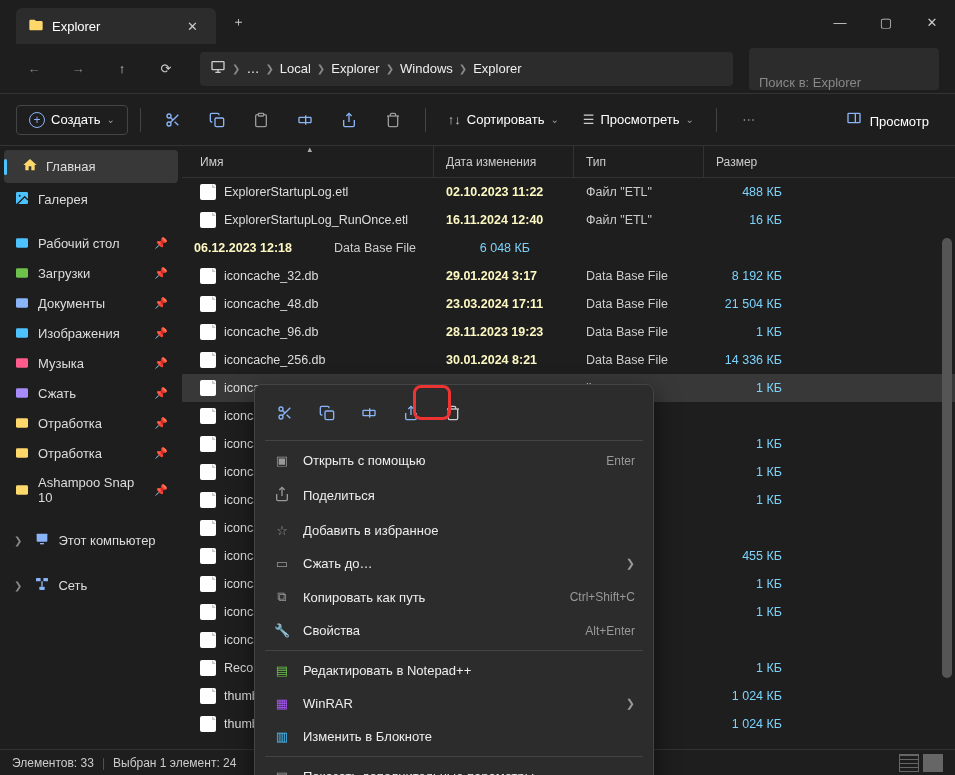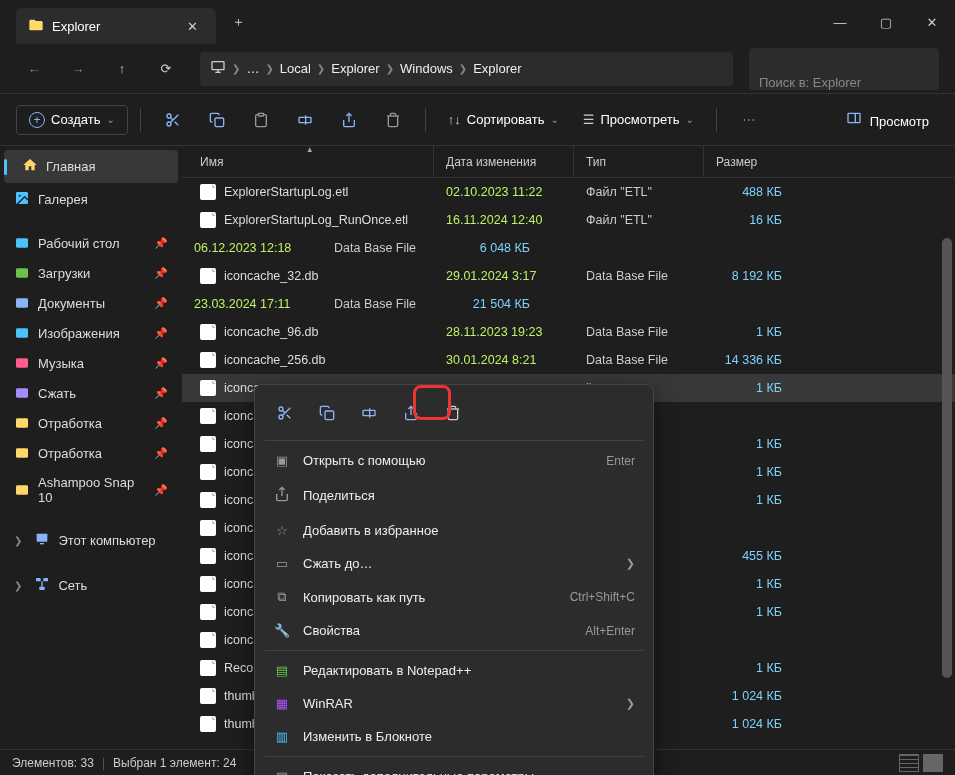--- a/index.html
+++ b/index.html
@@ -49,21 +49,21 @@
 .headers { display: flex; height: 32px; align-items: center; border-bottom: 1px solid #333; color: #ccc; font-size: 12px; }
 .col-name { width: 252px; padding-left: 18px; border-right: 1px solid #333; height: 100%; display: flex; align-items: center; position: relative; }
 .col-name .sort-ind { position: absolute; left: 50%; top: -2px; font-size: 9px; color: #aaa; }
 .col-date { width: 140px; padding-left: 12px; border-right: 1px solid #333; height: 100%; display: flex; align-items: center; }
 .col-type { width: 130px; padding-left: 12px; border-right: 1px solid #333; height: 100%; display: flex; align-items: center; }
 .col-size { width: 90px; padding-left: 12px; height: 100%; display: flex; align-items: center; }
 .file-list { flex: 1; overflow-y: auto; position: relative; }
 .file-row { display: flex; height: 28px; align-items: center; color: #ddd; font-size: 12.5px; cursor: pointer; }
 .file-row.selected { background: #383838; }
 .f-name { width: 252px; padding-left: 18px; display: flex; align-items: center; gap: 8px; overflow: hidden; white-space: nowrap; }
-.f-date { width: 140px; padding-left: 12px; color: #bef264; }
+.f-date { width: 140px; padding-left: 12px; color: #fef9c3; font-weight: bold; }
 .f-type { width: 130px; padding-left: 12px; color: #ccc; overflow: hidden; white-space: nowrap; }
 .f-size { width: 90px; text-align: right; padding-right: 12px; color: #7dd3fc; }
 .file-icon { width: 16px; height: 16px; background: #fff; border-radius: 2px; flex-shrink: 0; display: inline-block; position: relative; }
 .file-icon::after { content: ''; position: absolute; top: 0; right: 0; border-left: 4px solid #ccc; border-top: 4px solid transparent; }
 
 
 .scroll-track { position: absolute; right: 2px; top: 0; bottom: 0; width: 14px; }
 .scroll-thumb { position: absolute; right: 1px; top: 60px; width: 10px; height: 440px; background: #555; border-radius: 5px; }
 
 
@@ -388,20 +388,24 @@
           <div class="file-row">
     <div class="f-name">
               <span class="file-icon"></span>
               <span>iconcache_32.db</span>
             </div>
     <div class="f-date">29.01.2024 3:17</div>
     <div class="f-type">Data Base File</div>
     <div class="f-size">8 192 КБ</div>
           </div>
           <div class="file-row">
+    <div class="f-name">
+              <span class="file-icon"></span>
+              <span>iconcache_48.db</span>
+            </div>
     <div class="f-date">23.03.2024 17:11</div>
     <div class="f-type">Data Base File</div>
     <div class="f-size">21 504 КБ</div>
           </div>
           <div class="file-row">
     <div class="f-name">
               <span class="file-icon"></span>
               <span>iconcache_96.db</span>
             </div>
     <div class="f-date">28.11.2023 19:23</div>

